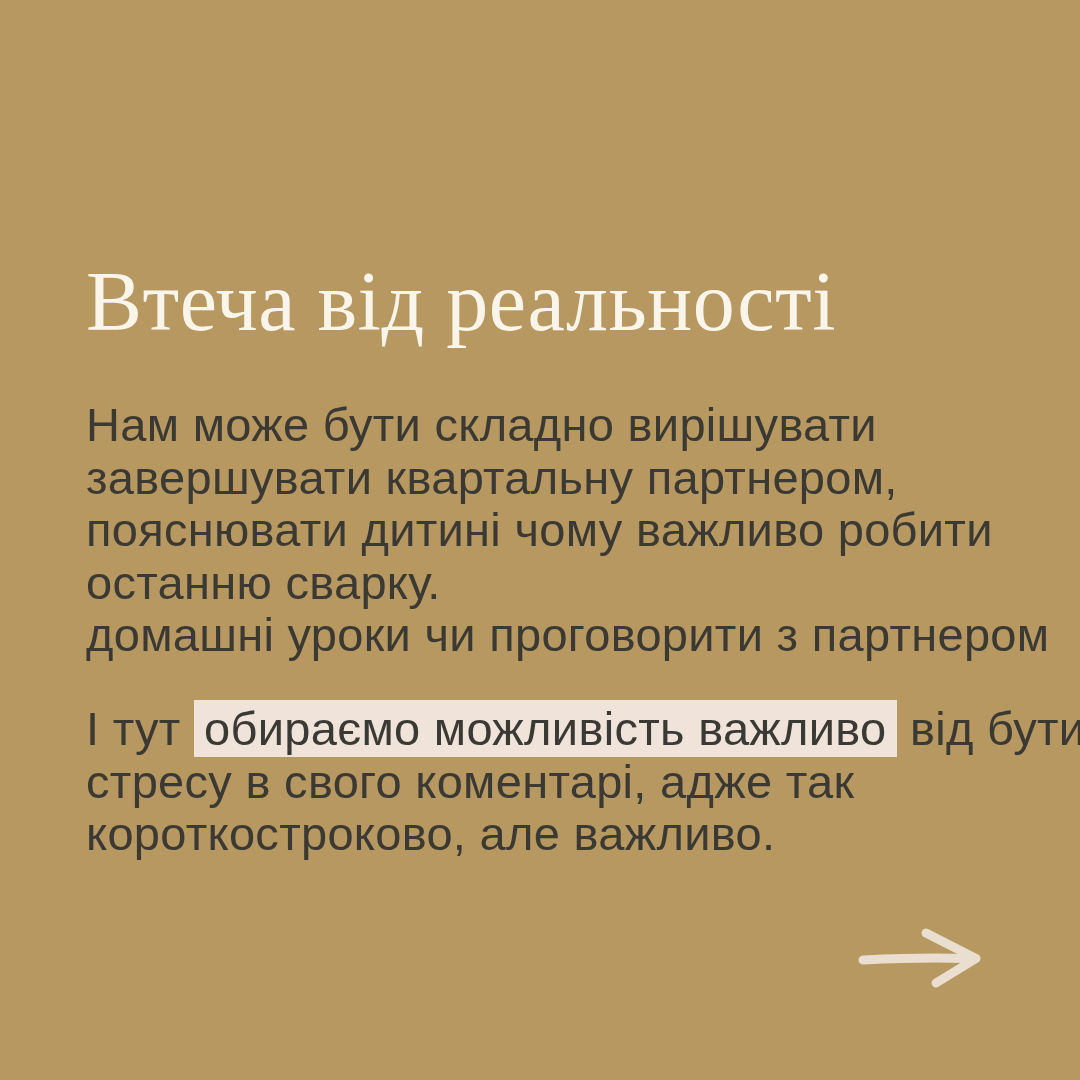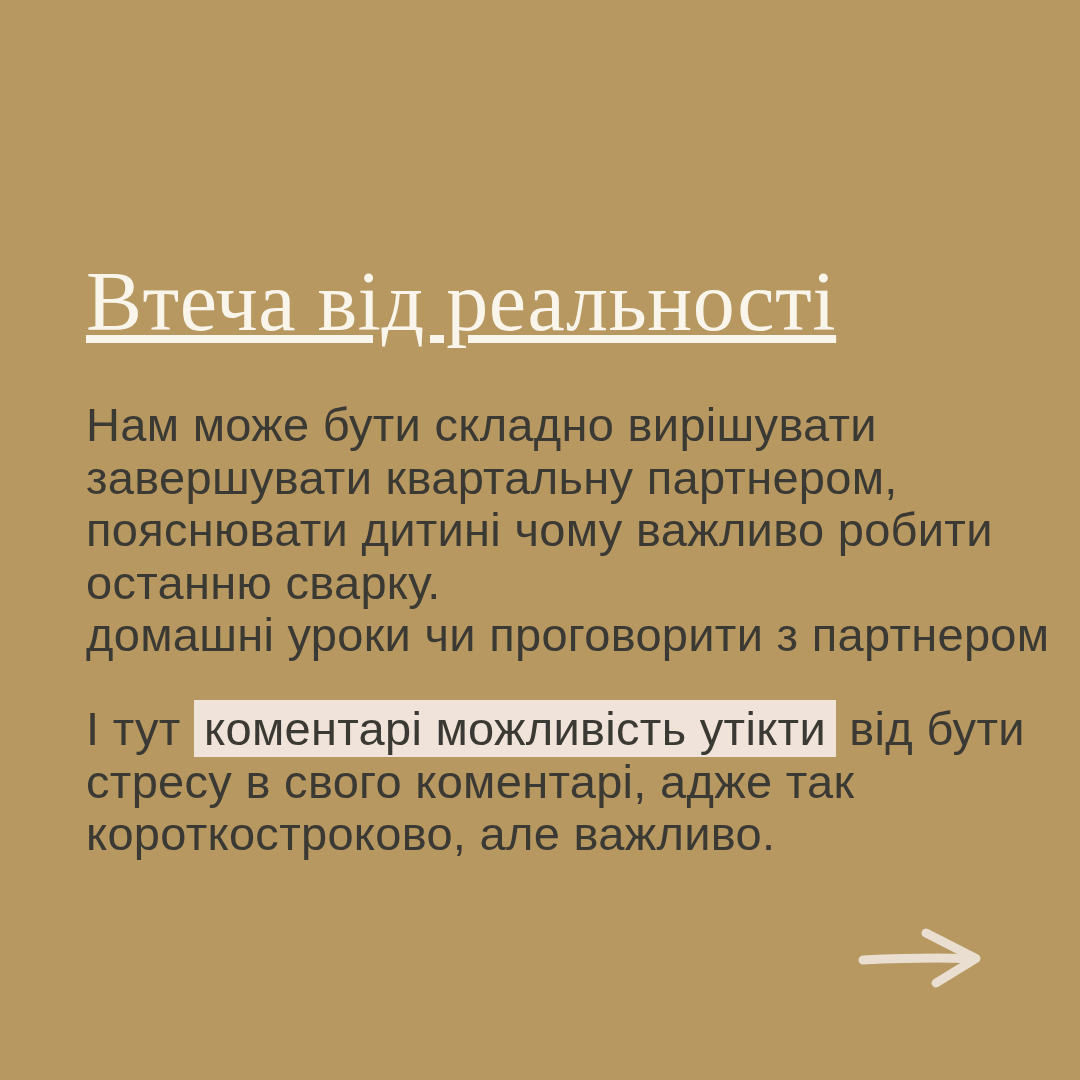--- a/index.html
+++ b/index.html
@@ -24,21 +24,20 @@
     left: 86px;
     top: 256px;
     margin: 0;
     font-family: "Liberation Serif", serif;
     font-weight: 400;
     font-size: 84px;
     line-height: 1.1;
     letter-spacing: 0.5px;
     color: var(--title, #faf5eb);
     white-space: nowrap;
-    text-decoration: underline;
   }
   .para {
     position: absolute;
     left: 86px;
     width: 940px;
     font-family: "Liberation Sans", sans-serif;
     font-size: 47px;
     line-height: 52.5px;
     letter-spacing: 0.3px;
     color: var(--text, #3b3933);
@@ -73,21 +72,21 @@
 
   <div class="para para-1">
       <div class="line">Нам може бути складно вирішувати</div>
       <div class="line">завершувати квартальну партнером,</div>
       <div class="line">пояснювати дитині чому важливо робити</div>
       <div class="line">останню сварку.</div>
       <div class="line">домашні уроки чи проговорити з партнером</div>
     </div>
 
   <div class="para para-2">
-      <div class="line"><span>І тут </span><span class="highlight">коментарі можливість утікти</span><span> від бути</span></div>
+      <div class="line"><span>І тут </span><span class="highlight">обираємо можливість важливо</span><span> від бути</span></div>
       <div class="line"><span>стресу в свого коментарі, адже так</span></div>
       <div class="line"><span>короткостроково, але важливо.</span></div>
     </div>
 
   <div class="arrow-wrap">
     <svg viewBox="0 0 135 70" fill="none" stroke="#e9decf" stroke-width="9" stroke-linecap="round" stroke-linejoin="round">
       <path d="M10 38 C 42 36.5, 80 35.5, 112 36.5"></path>
       <path d="M73 11 L 123 36.5 L 83 61"></path>
     </svg>
   </div>

